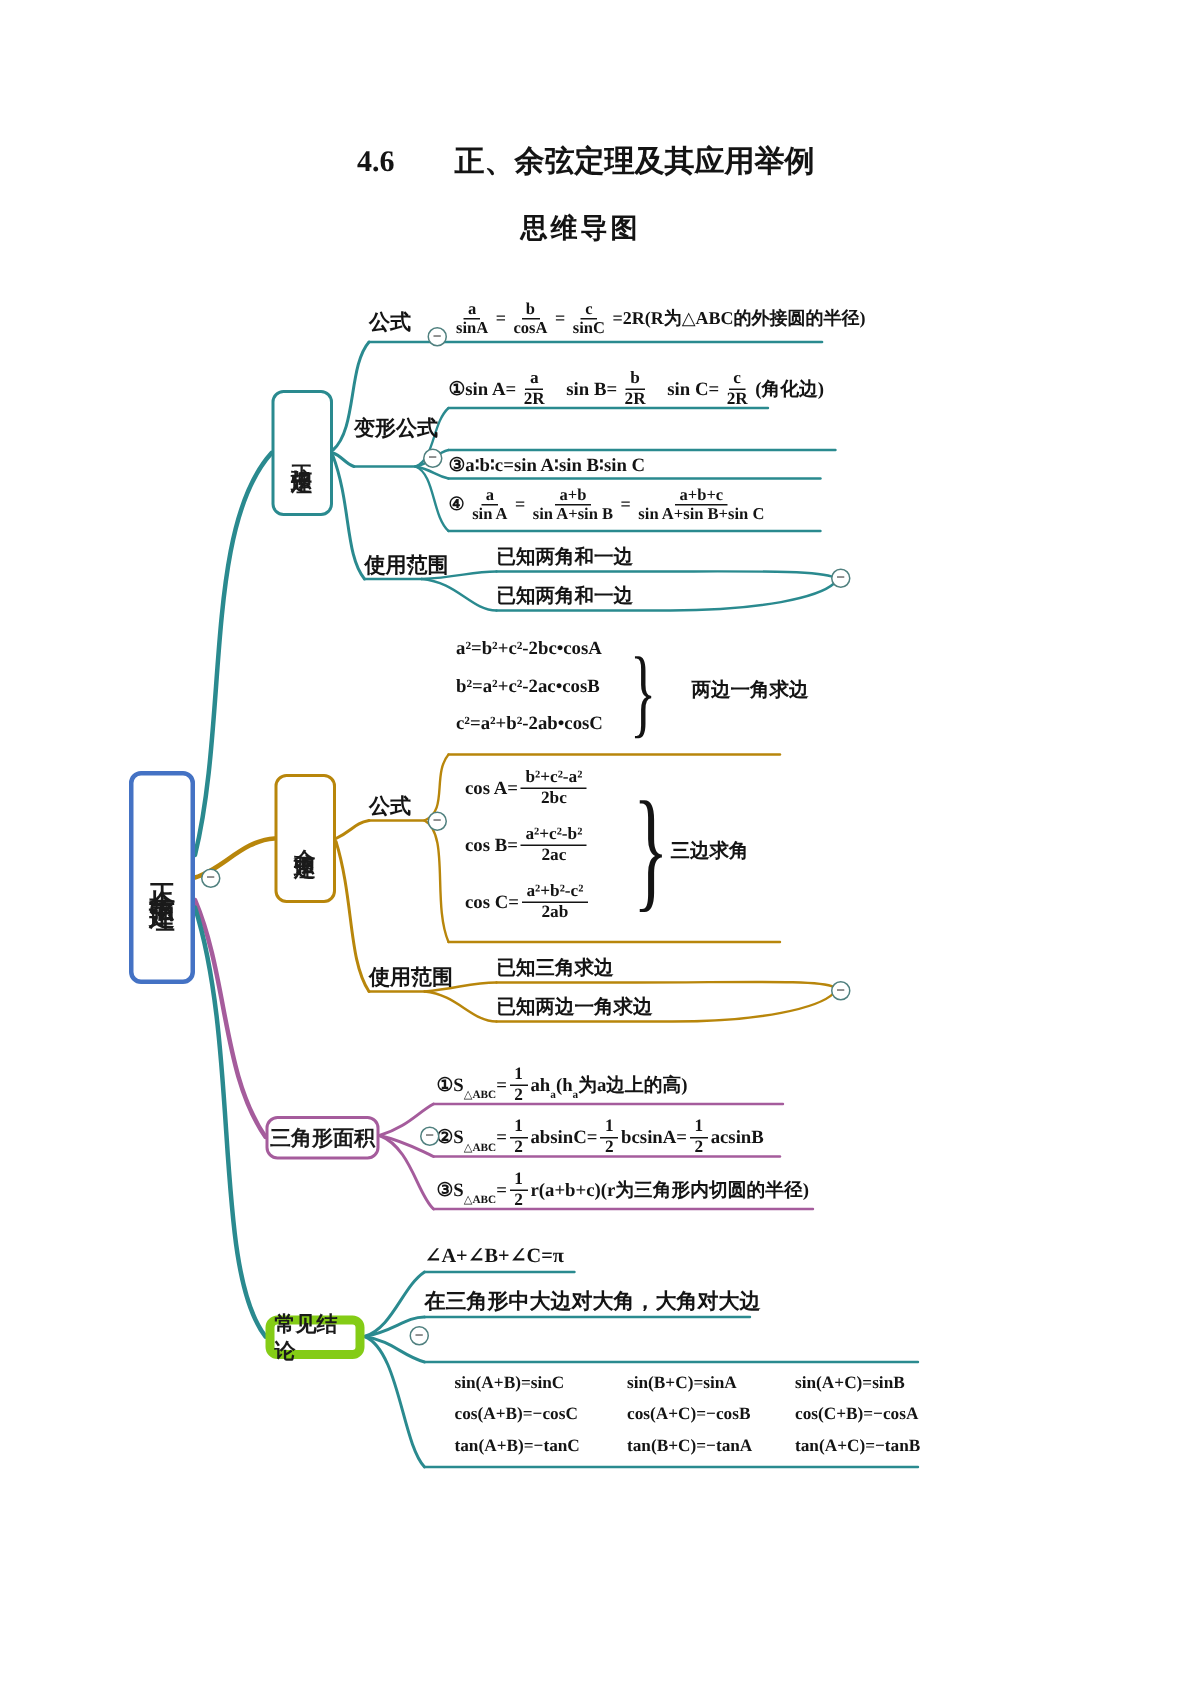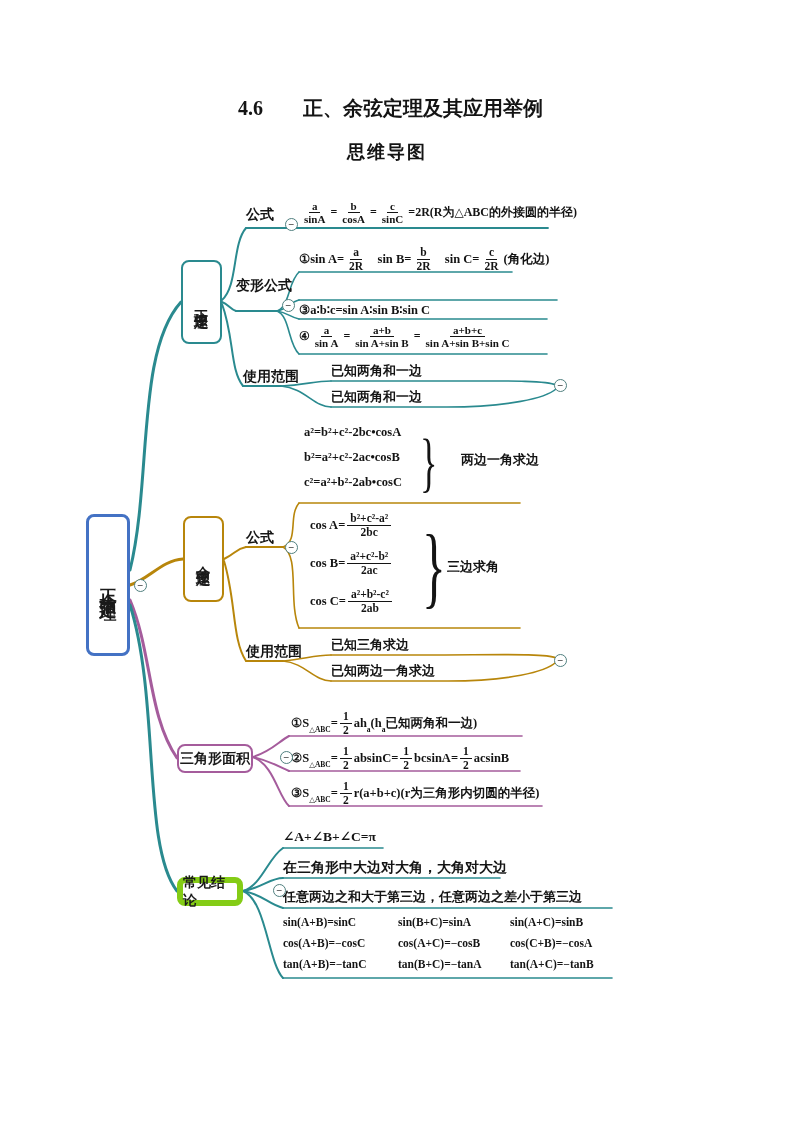--- a/index.html
+++ b/index.html
@@ -14,21 +14,21 @@
         font-weight:bold;color:#1a1a1a;border-radius:8px;box-sizing:border-box;z-index:3;}
   .vertical{writing-mode:vertical-rl;text-orientation:upright;}
   .frac{display:inline-flex;flex-direction:column;align-items:center;line-height:1.1;margin:0 2px;font-size:0.92em;}
   .frac .num{border-bottom:1.3px solid #141414;padding:0 3px;}
   .frac .den{padding:0 3px;}
   .sub{font-size:0.6em;align-self:flex-end;transform:translateY(-2px);}
   .collapse{position:absolute;width:13px;height:13px;border:1px solid #50807f;border-radius:50%;
             background:#fff;display:flex;align-items:center;justify-content:center;
             font-size:10px;line-height:11px;color:#333;z-index:4;box-sizing:border-box;}
   .brace{position:absolute;color:#141414;transform:scaleX(0.55);transform-origin:left center;font-weight:normal;}
-  .tablecell{position:absolute;font-weight:bold;color:#141414;white-space:pre;font-size:11.5px;}
+  .tablecell{position:absolute;font-weight:bold;color:#141414;white-space:pre;font-size:11.5px;margin-left:20px;}
 </style>
 </head>
 <body>
 
 <div class="page">
 
   <svg class="connectors" width="794" height="1123" viewBox="0 0 794 1123" fill="none" stroke-linecap="round">
 
     <path d="M130,570 C152,480 136,352 181,302" stroke="#2a8a8f" stroke-width="3"></path>
     <path d="M130,585 C148,580 162,560 183,559" stroke="#b8860b" stroke-width="3"></path>
@@ -115,27 +115,26 @@
   <div class="leaf serif" style="left:310px;top:512px;font-size:12.5px;"><span>cos A=</span><span class="frac"><span class="num">b²+c²-a²</span><span class="den">2bc</span></span></div>
   <div class="leaf serif" style="left:310px;top:550px;font-size:12.5px;"><span>cos B=</span><span class="frac"><span class="num">a²+c²-b²</span><span class="den">2ac</span></span></div>
   <div class="leaf serif" style="left:310px;top:588px;font-size:12.5px;"><span>cos C=</span><span class="frac"><span class="num">a²+b²-c²</span><span class="den">2ab</span></span></div>
   <div class="brace serif" style="left:422px;top:516px;font-size:90px;line-height:102px;">}</div>
   <div class="label sans" style="left:447px;top:559px;font-size:13px;">三边求角</div>
 
   <div class="label sans" style="left:246px;top:643px;font-size:14px;">使用范围</div>
   <div class="label sans" style="left:331px;top:637px;font-size:13px;">已知三角求边</div>
   <div class="label sans" style="left:331px;top:663px;font-size:13px;">已知两边一角求边</div>
 
-  <div class="leaf serif" style="left:291px;top:710px;font-size:12.5px;"><span>①S</span><span class="sub">△ABC</span><span>=</span><span class="frac"><span class="num">1</span><span class="den">2</span></span><span>ah</span><span class="sub">a</span><span>(h</span><span class="sub">a</span><span>已知两角和一边)</span></div>
+  <div class="leaf serif" style="left:291px;top:710px;font-size:12.5px;"><span>①S</span><span class="sub">△ABC</span><span>=</span><span class="frac"><span class="num">1</span><span class="den">2</span></span><span>ah</span><span class="sub">a</span><span>(h</span><span class="sub">a</span><span>为a边上的高)</span></div>
   <div class="leaf serif" style="left:291px;top:745px;font-size:12.5px;"><span>②S</span><span class="sub">△ABC</span><span>=</span><span class="frac"><span class="num">1</span><span class="den">2</span></span><span>absinC=</span><span class="frac"><span class="num">1</span><span class="den">2</span></span><span>bcsinA=</span><span class="frac"><span class="num">1</span><span class="den">2</span></span><span>acsinB</span></div>
   <div class="leaf serif" style="left:291px;top:780px;font-size:12.5px;"><span>③S</span><span class="sub">△ABC</span><span>=</span><span class="frac"><span class="num">1</span><span class="den">2</span></span><span>r(a+b+c)(r为三角形内切圆的半径)</span></div>
 
   <div class="label serif" style="left:283px;top:829px;font-size:13.5px;">∠A+∠B+∠C=π</div>
   <div class="label sans" style="left:283px;top:859px;font-size:14px;">在三角形中大边对大角，大角对大边</div>
-  <div class="label sans" style="left:283px;top:889px;font-size:13px;">任意两边之和大于第三边，任意两边之差小于第三边</div>
 
   <div class="tablecell serif" style="left:283px;top:916px;">sin(A+B)=sinC</div>
   <div class="tablecell serif" style="left:398px;top:916px;">sin(B+C)=sinA</div>
   <div class="tablecell serif" style="left:510px;top:916px;">sin(A+C)=sinB</div>
   <div class="tablecell serif" style="left:283px;top:937px;">cos(A+B)=−cosC</div>
   <div class="tablecell serif" style="left:398px;top:937px;">cos(A+C)=−cosB</div>
   <div class="tablecell serif" style="left:510px;top:937px;">cos(C+B)=−cosA</div>
   <div class="tablecell serif" style="left:283px;top:958px;">tan(A+B)=−tanC</div>
   <div class="tablecell serif" style="left:398px;top:958px;">tan(B+C)=−tanA</div>
   <div class="tablecell serif" style="left:510px;top:958px;text-align:right;">tan(A+C)=−tanB</div>

